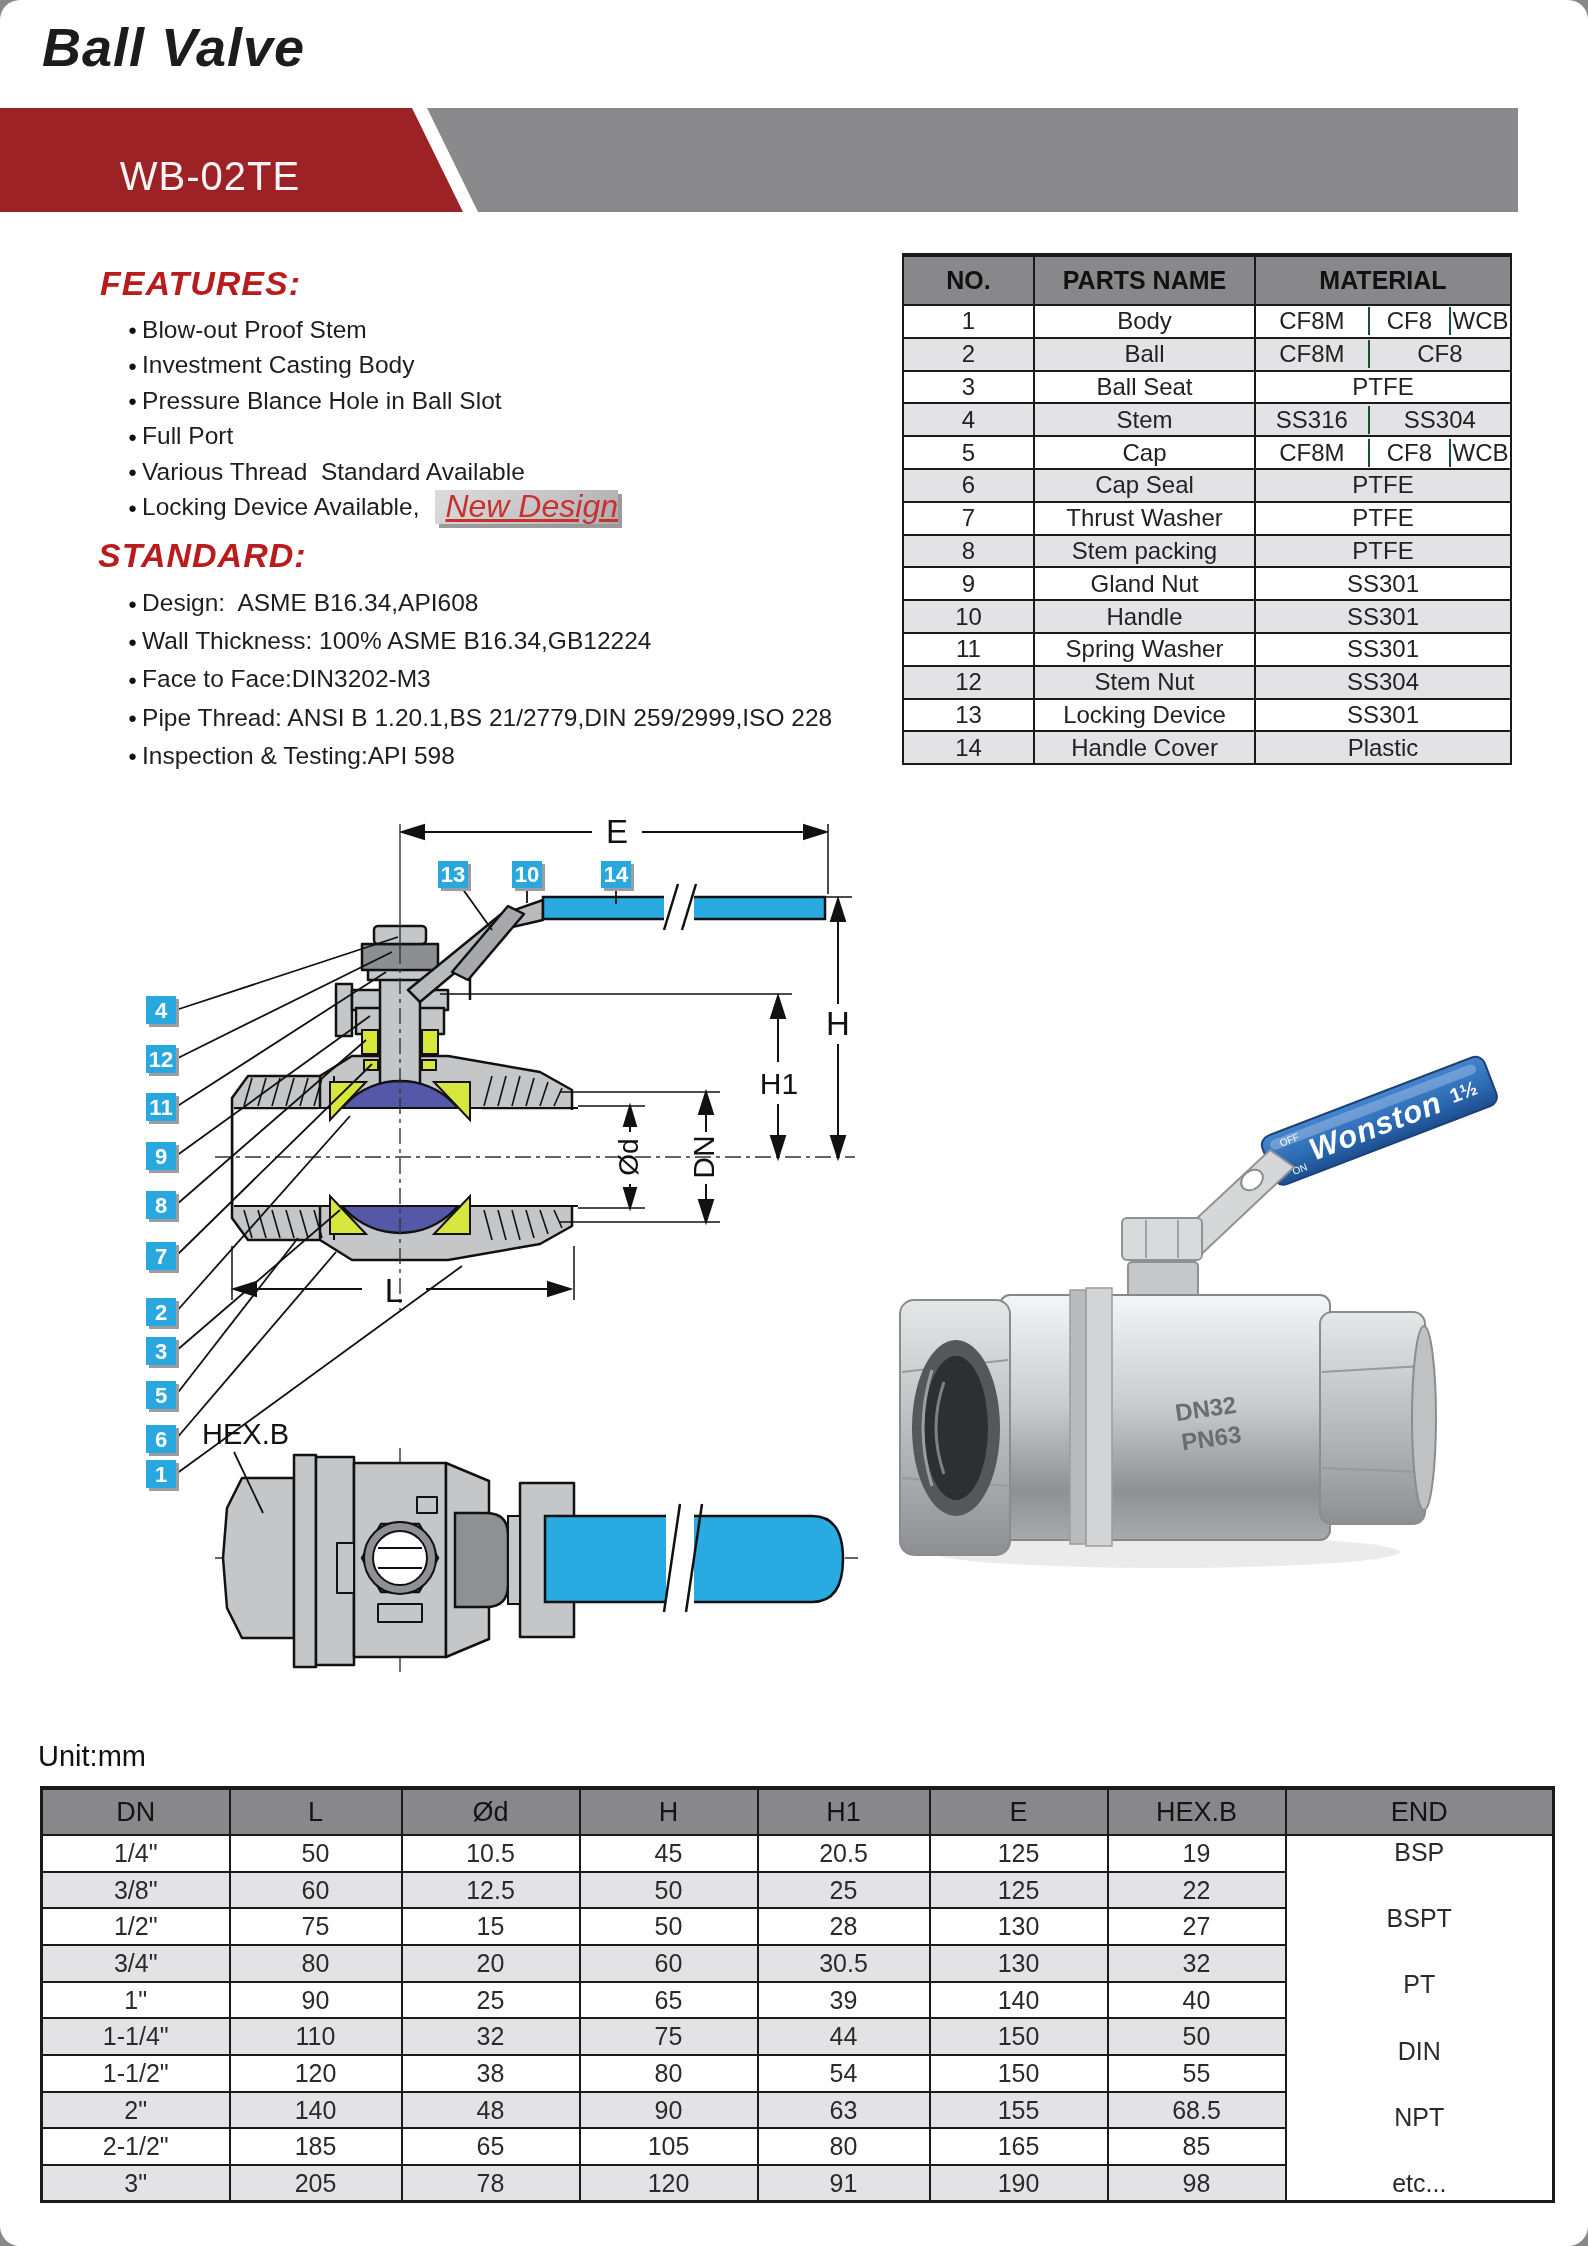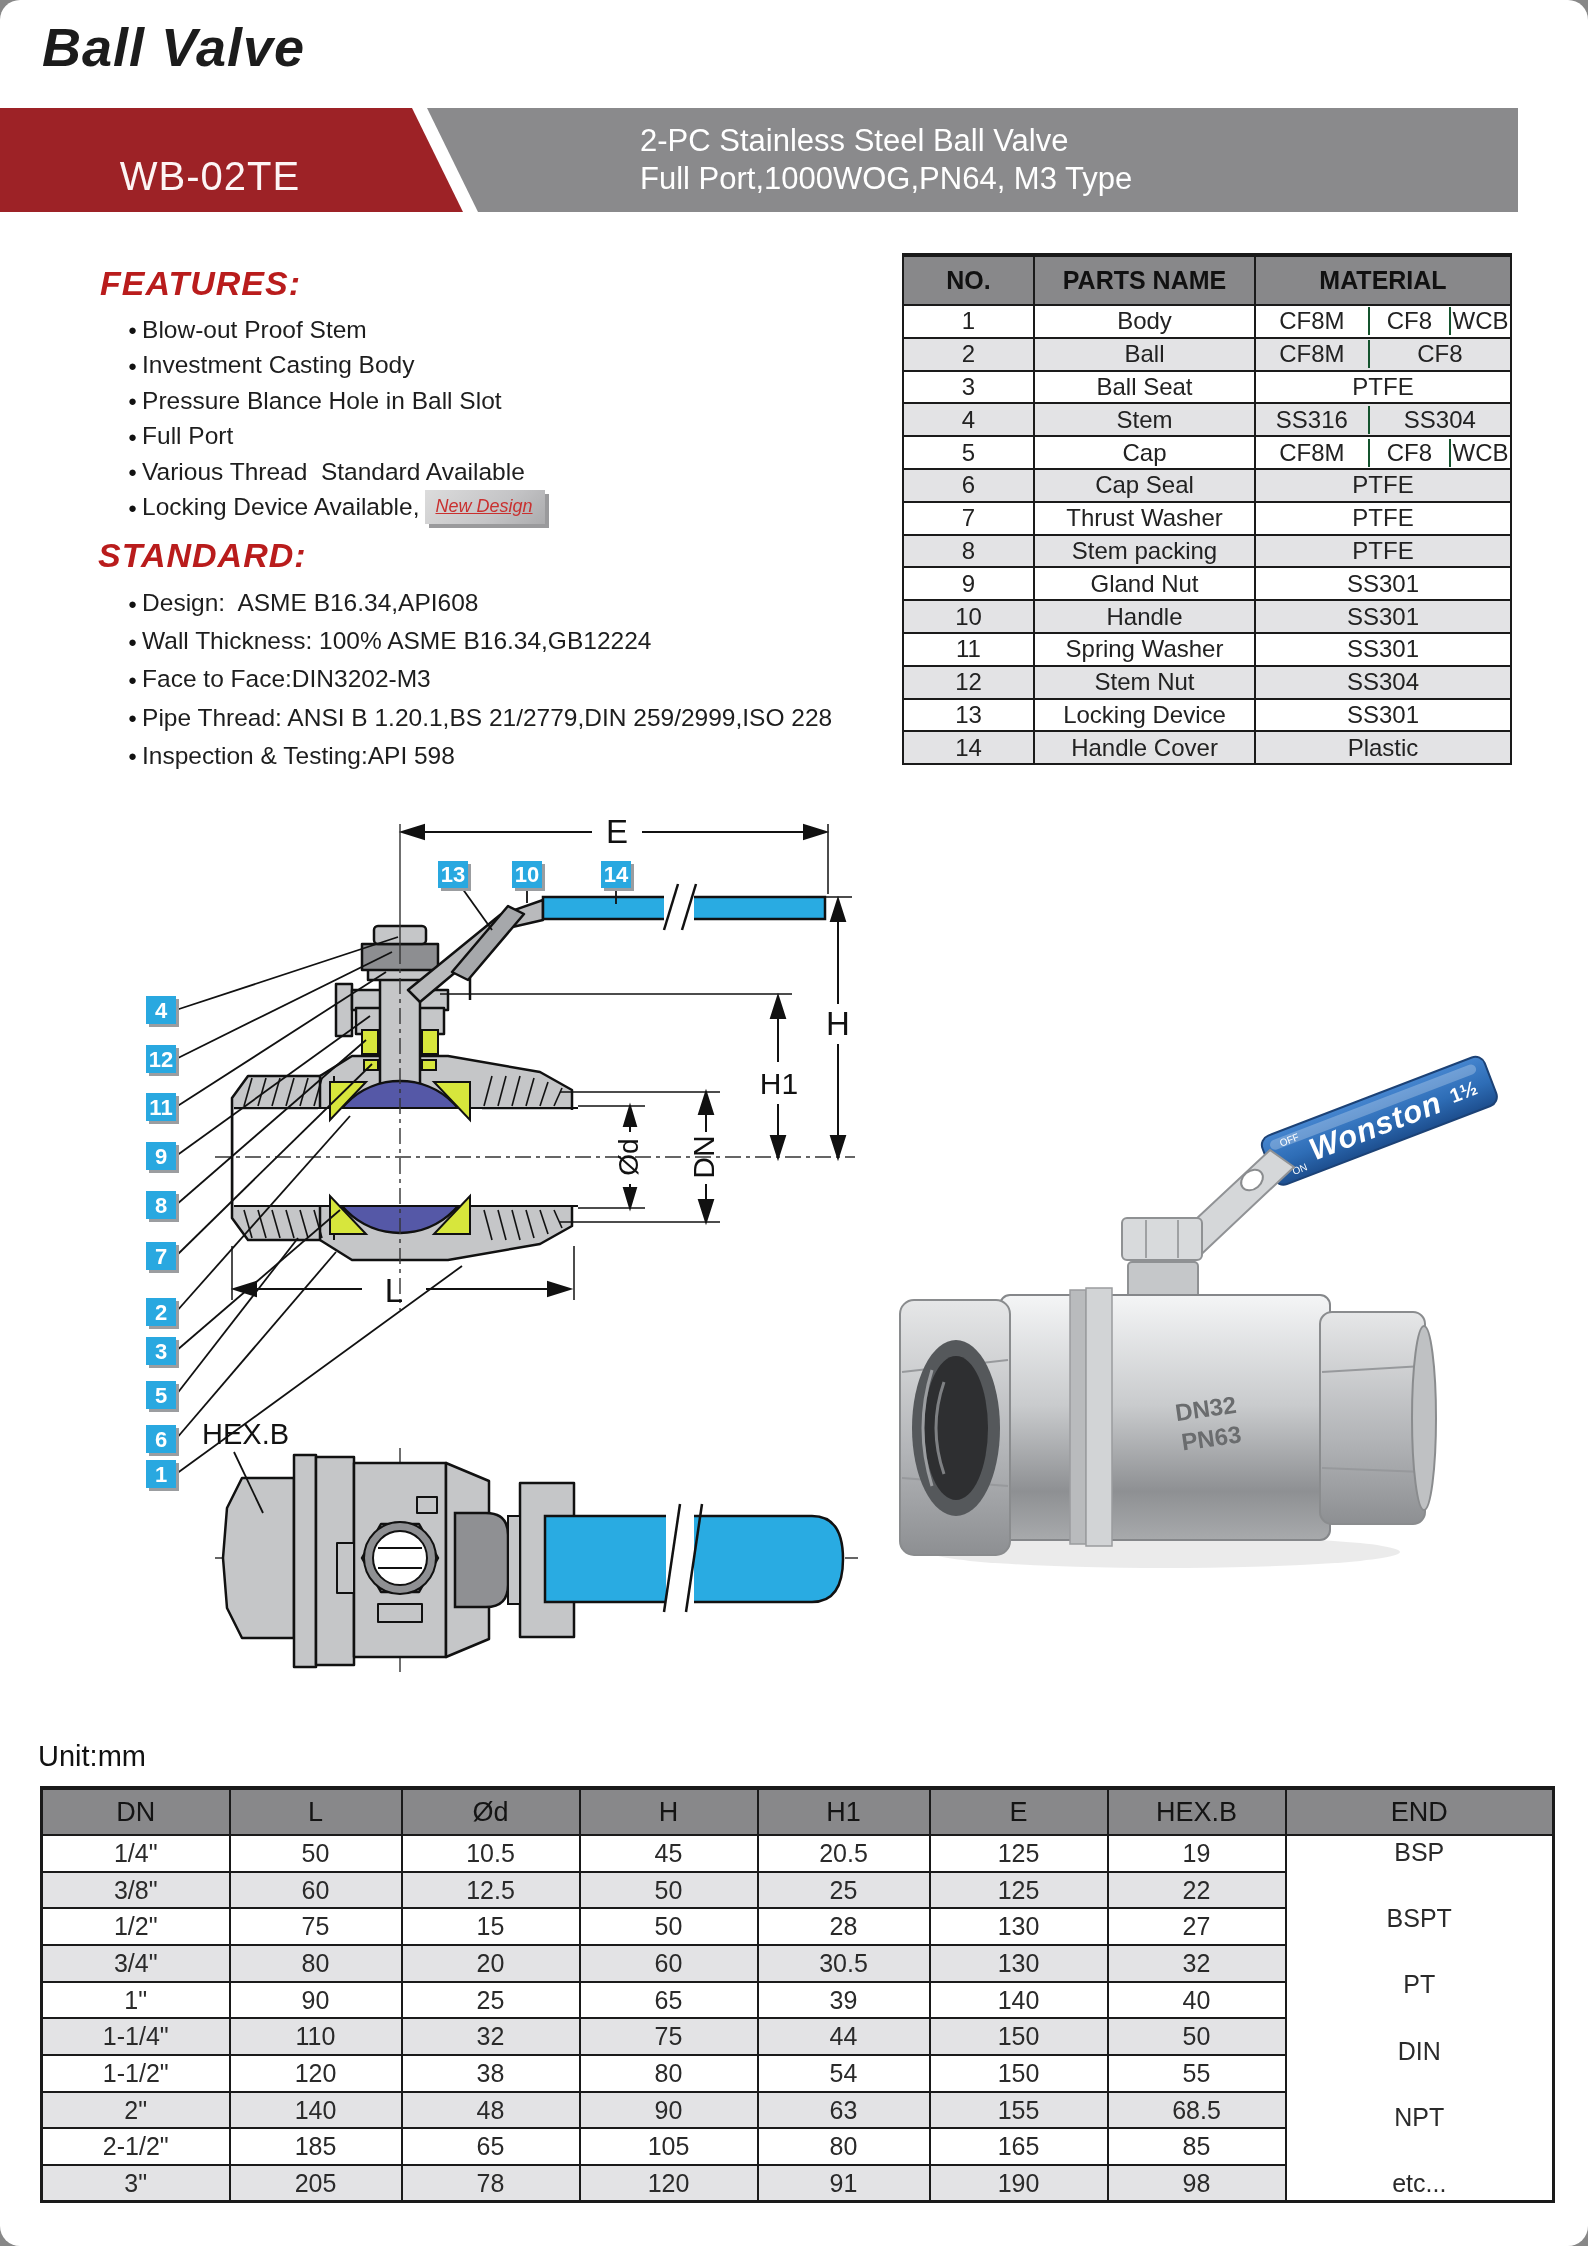--- a/index.html
+++ b/index.html
@@ -22,23 +22,23 @@
   .banner-model{position:absolute;left:60px;top:0;width:300px;height:136px;display:flex;align-items:center;justify-content:center;
     color:#fdf5f5;font-size:40px;letter-spacing:1px;}
   .banner-text{position:absolute;left:640px;top:14px;color:#fff;font-size:31px;line-height:38px;}
 
   .section-h{position:absolute;font-size:34px;font-style:italic;font-weight:700;color:#b91c1c;letter-spacing:1px;}
   .blist{position:absolute;list-style:none;color:#1d1d1d;font-size:24.5px;white-space:pre;}
   .blist li{display:flex;align-items:center;}
   .blist .dot{font-size:15px;margin-right:5px;color:#111;}
   .features-list li{height:35.5px;}
   .standard-list li{height:38.2px;}
-  .badge{display:inline-block;margin-left:6px;font-style:italic;font-size:18px;color:var(--badge-red,#c9302f);
+  .badge{display:inline-block;margin-left:16px;font-style:italic;font-size:32px;color:var(--badge-red,#c9302f);
     text-decoration:underline;background:linear-gradient(135deg,#dcdcdc 0%,#c4c4c6 60%,#ababad 100%);
-    box-shadow:4px 4px 0 #9a9a9c;padding:1px 12px 3px 10px;line-height:30px;}
+    box-shadow:4px 4px 0 #9a9a9c;padding:1px 0 3px 10px;line-height:30px;}
 
   
   .parts-table{position:absolute;left:902px;top:253px;width:608px;border:2.5px solid #1a1a1a;border-top-width:4px;border-collapse:collapse;table-layout:fixed;}
   .parts-table th{background:var(--hdr-gray,#88888a);color:#111;font-weight:700;font-size:25px;height:50px;border:2px solid #1a1a1a;}
   .parts-table td{border:2px solid #1a1a1a;font-size:24px;color:#222;text-align:center;height:32.8px;padding:0;}
   .parts-table tr.alt td{background:var(--row-alt,#e3e3e5);}
   .mat-wrap{display:flex;width:100%;height:100%;align-items:center;}
   .mat-wrap span{display:flex;align-items:center;justify-content:center;border-left:2px solid #14532d;}
   .mat-wrap span:first-child{border-left:none;}
 
@@ -60,24 +60,20 @@
 <body>
 
 <div class="page">
 
   <div class="title">Ball Valve</div>
 
   <div class="banner">
     <div class="banner-red"></div>
     <div class="banner-gray"></div>
     <div class="banner-model">WB-02TE</div>
-    <div class="banner-text">
-      <div>2-PC Stainless Steel Ball Valve</div>
-      <div>Full Port,1000WOG,PN64, M3 Type</div>
-    </div>
   </div>
 
   <div class="section-h" style="left:100px;top:264px;">FEATURES:</div>
   <ul class="blist features-list" style="left:128px;top:312px;"><li><span class="dot">●</span><span>Blow-out Proof Stem</span></li><li><span class="dot">●</span><span>Investment Casting Body</span></li><li><span class="dot">●</span><span>Pressure Blance Hole in Ball Slot</span></li><li><span class="dot">●</span><span>Full Port</span></li><li><span class="dot">●</span><span>Various Thread  Standard Available</span></li><li><span class="dot">●</span><span>Locking Device Available,</span><span class="badge">New Design</span></li></ul>
 
   <div class="section-h" style="left:98px;top:536px;">STANDARD:</div>
   <ul class="blist standard-list" style="left:128px;top:584px;"><li><span class="dot">●</span><span>Design:  ASME B16.34,API608</span></li><li><span class="dot">●</span><span>Wall Thickness: 100% ASME B16.34,GB12224</span></li><li><span class="dot">●</span><span>Face to Face:DIN3202-M3</span></li><li><span class="dot">●</span><span>Pipe Thread: ANSI B 1.20.1,BS 21/2779,DIN 259/2999,ISO 228</span></li><li><span class="dot">●</span><span>Inspection &amp; Testing:API 598</span></li></ul>
 
   <table class="parts-table">
     <colgroup>

